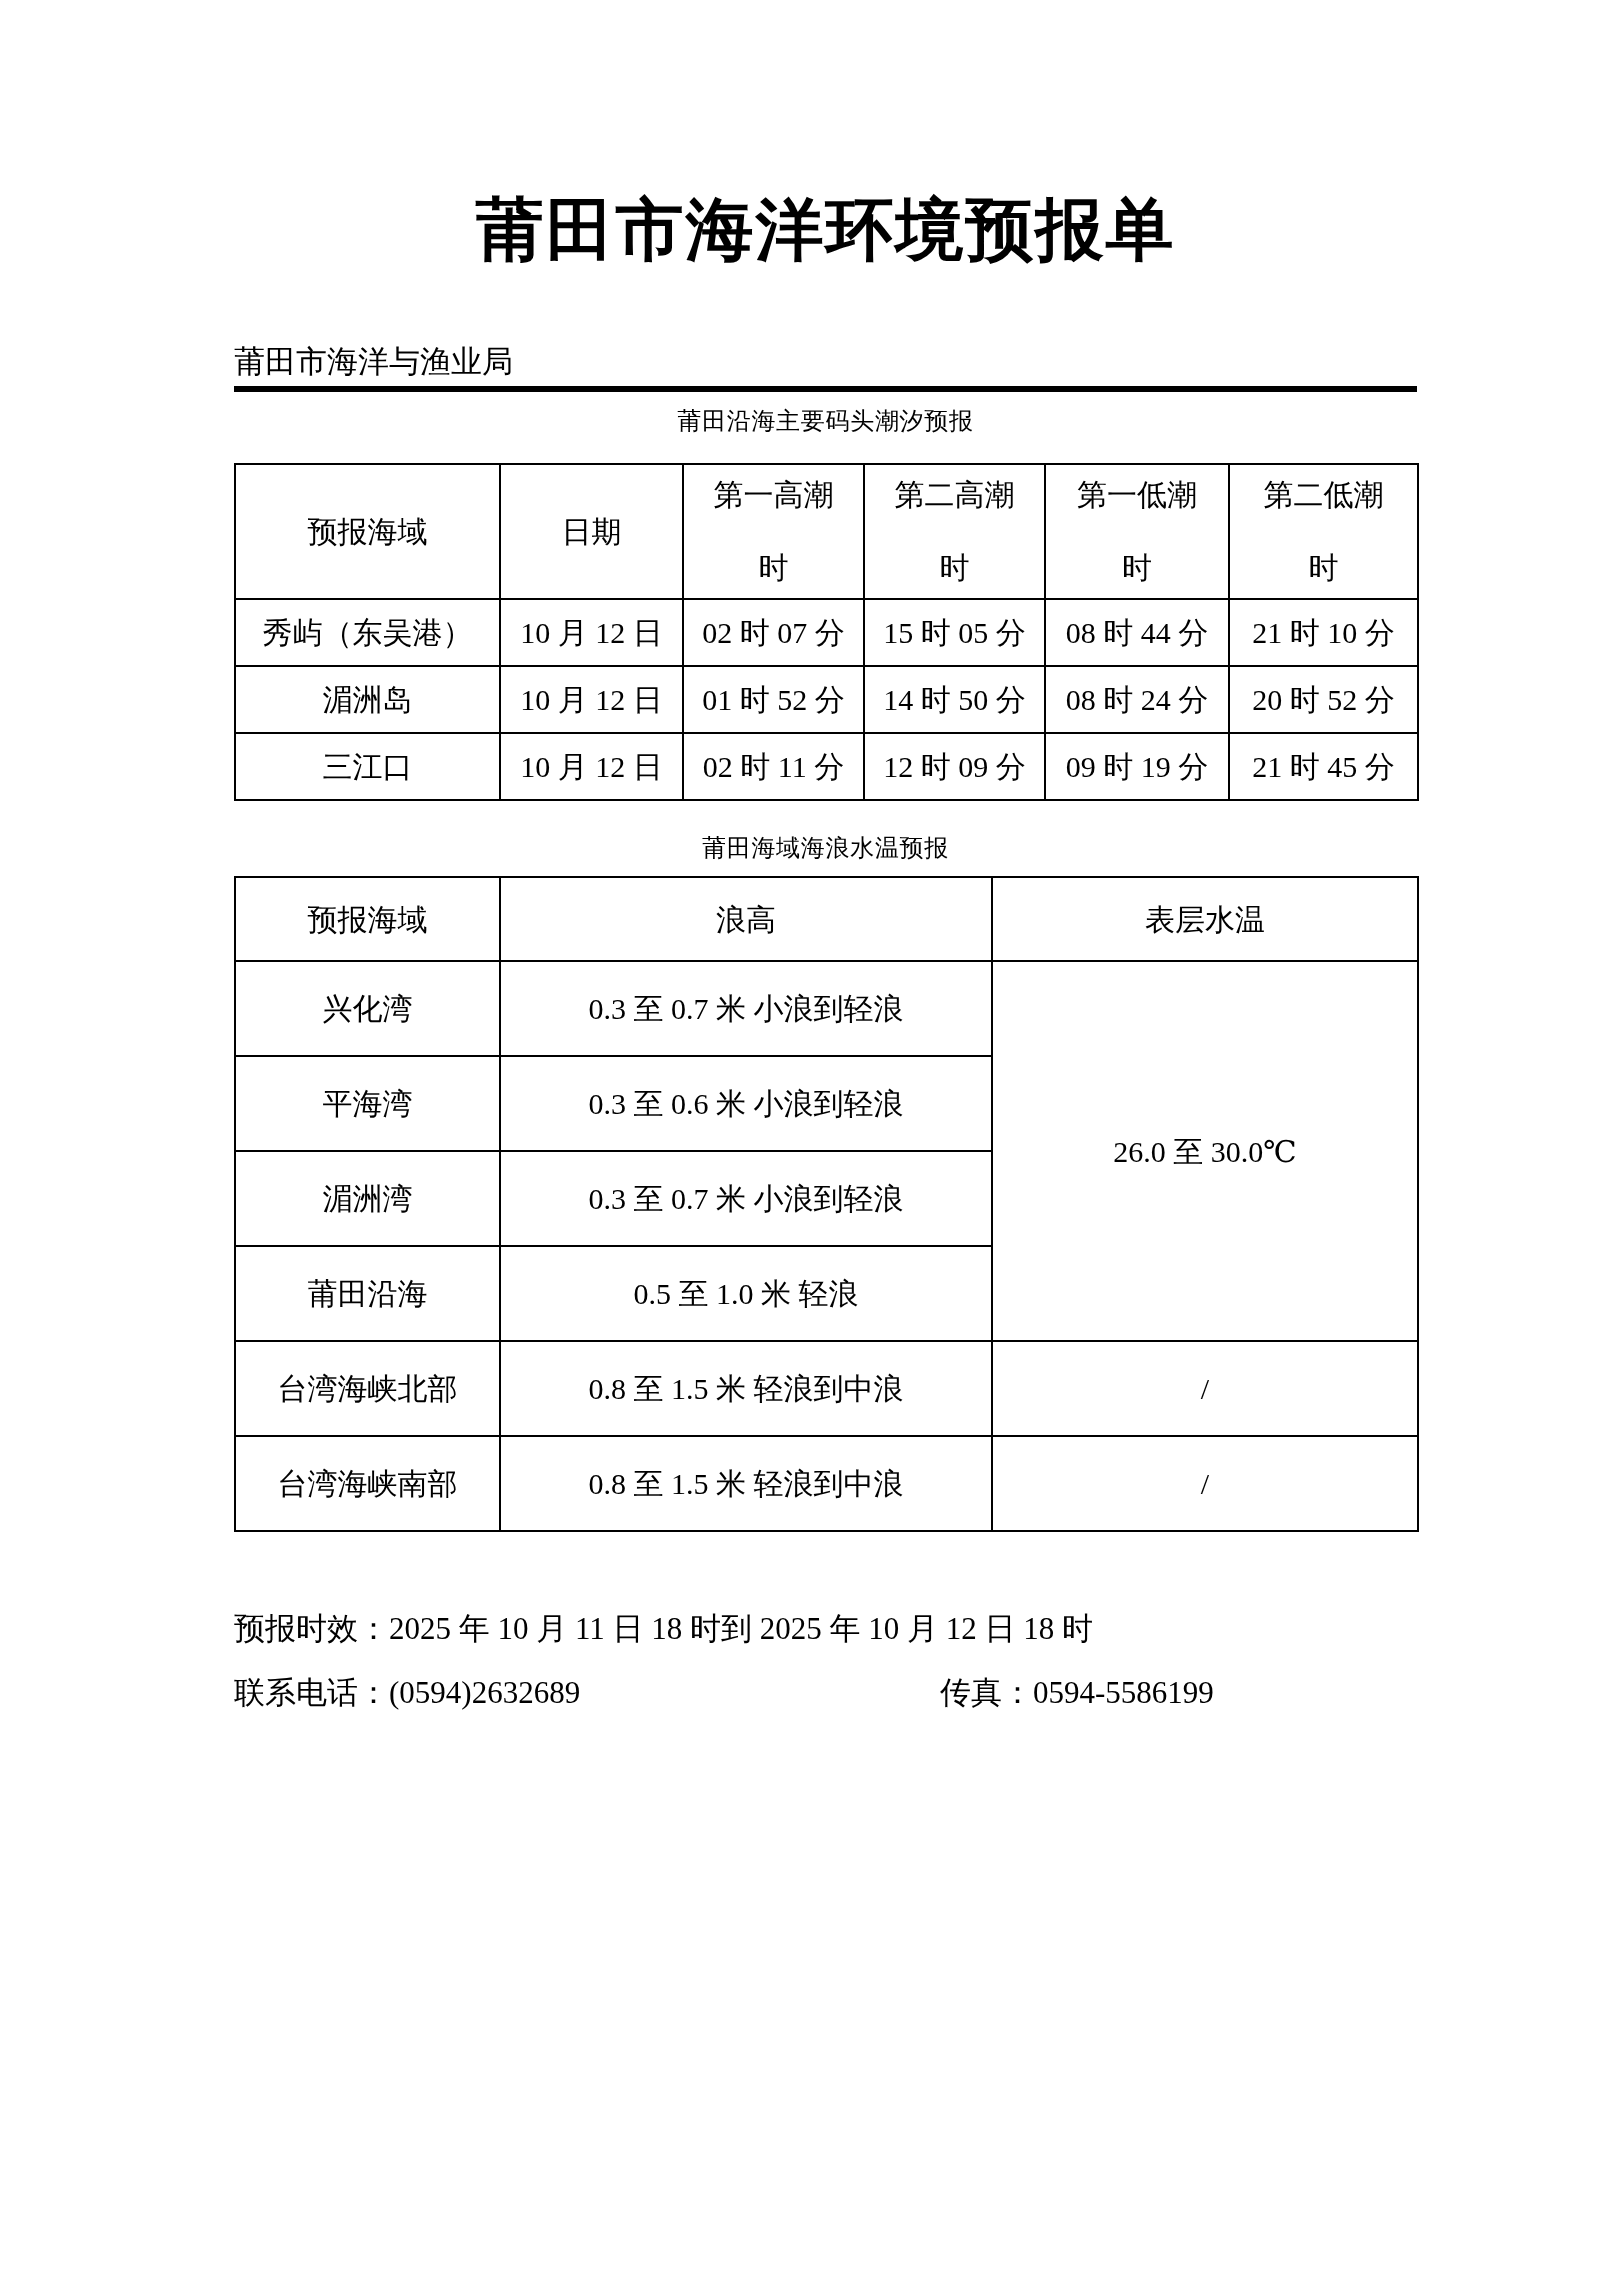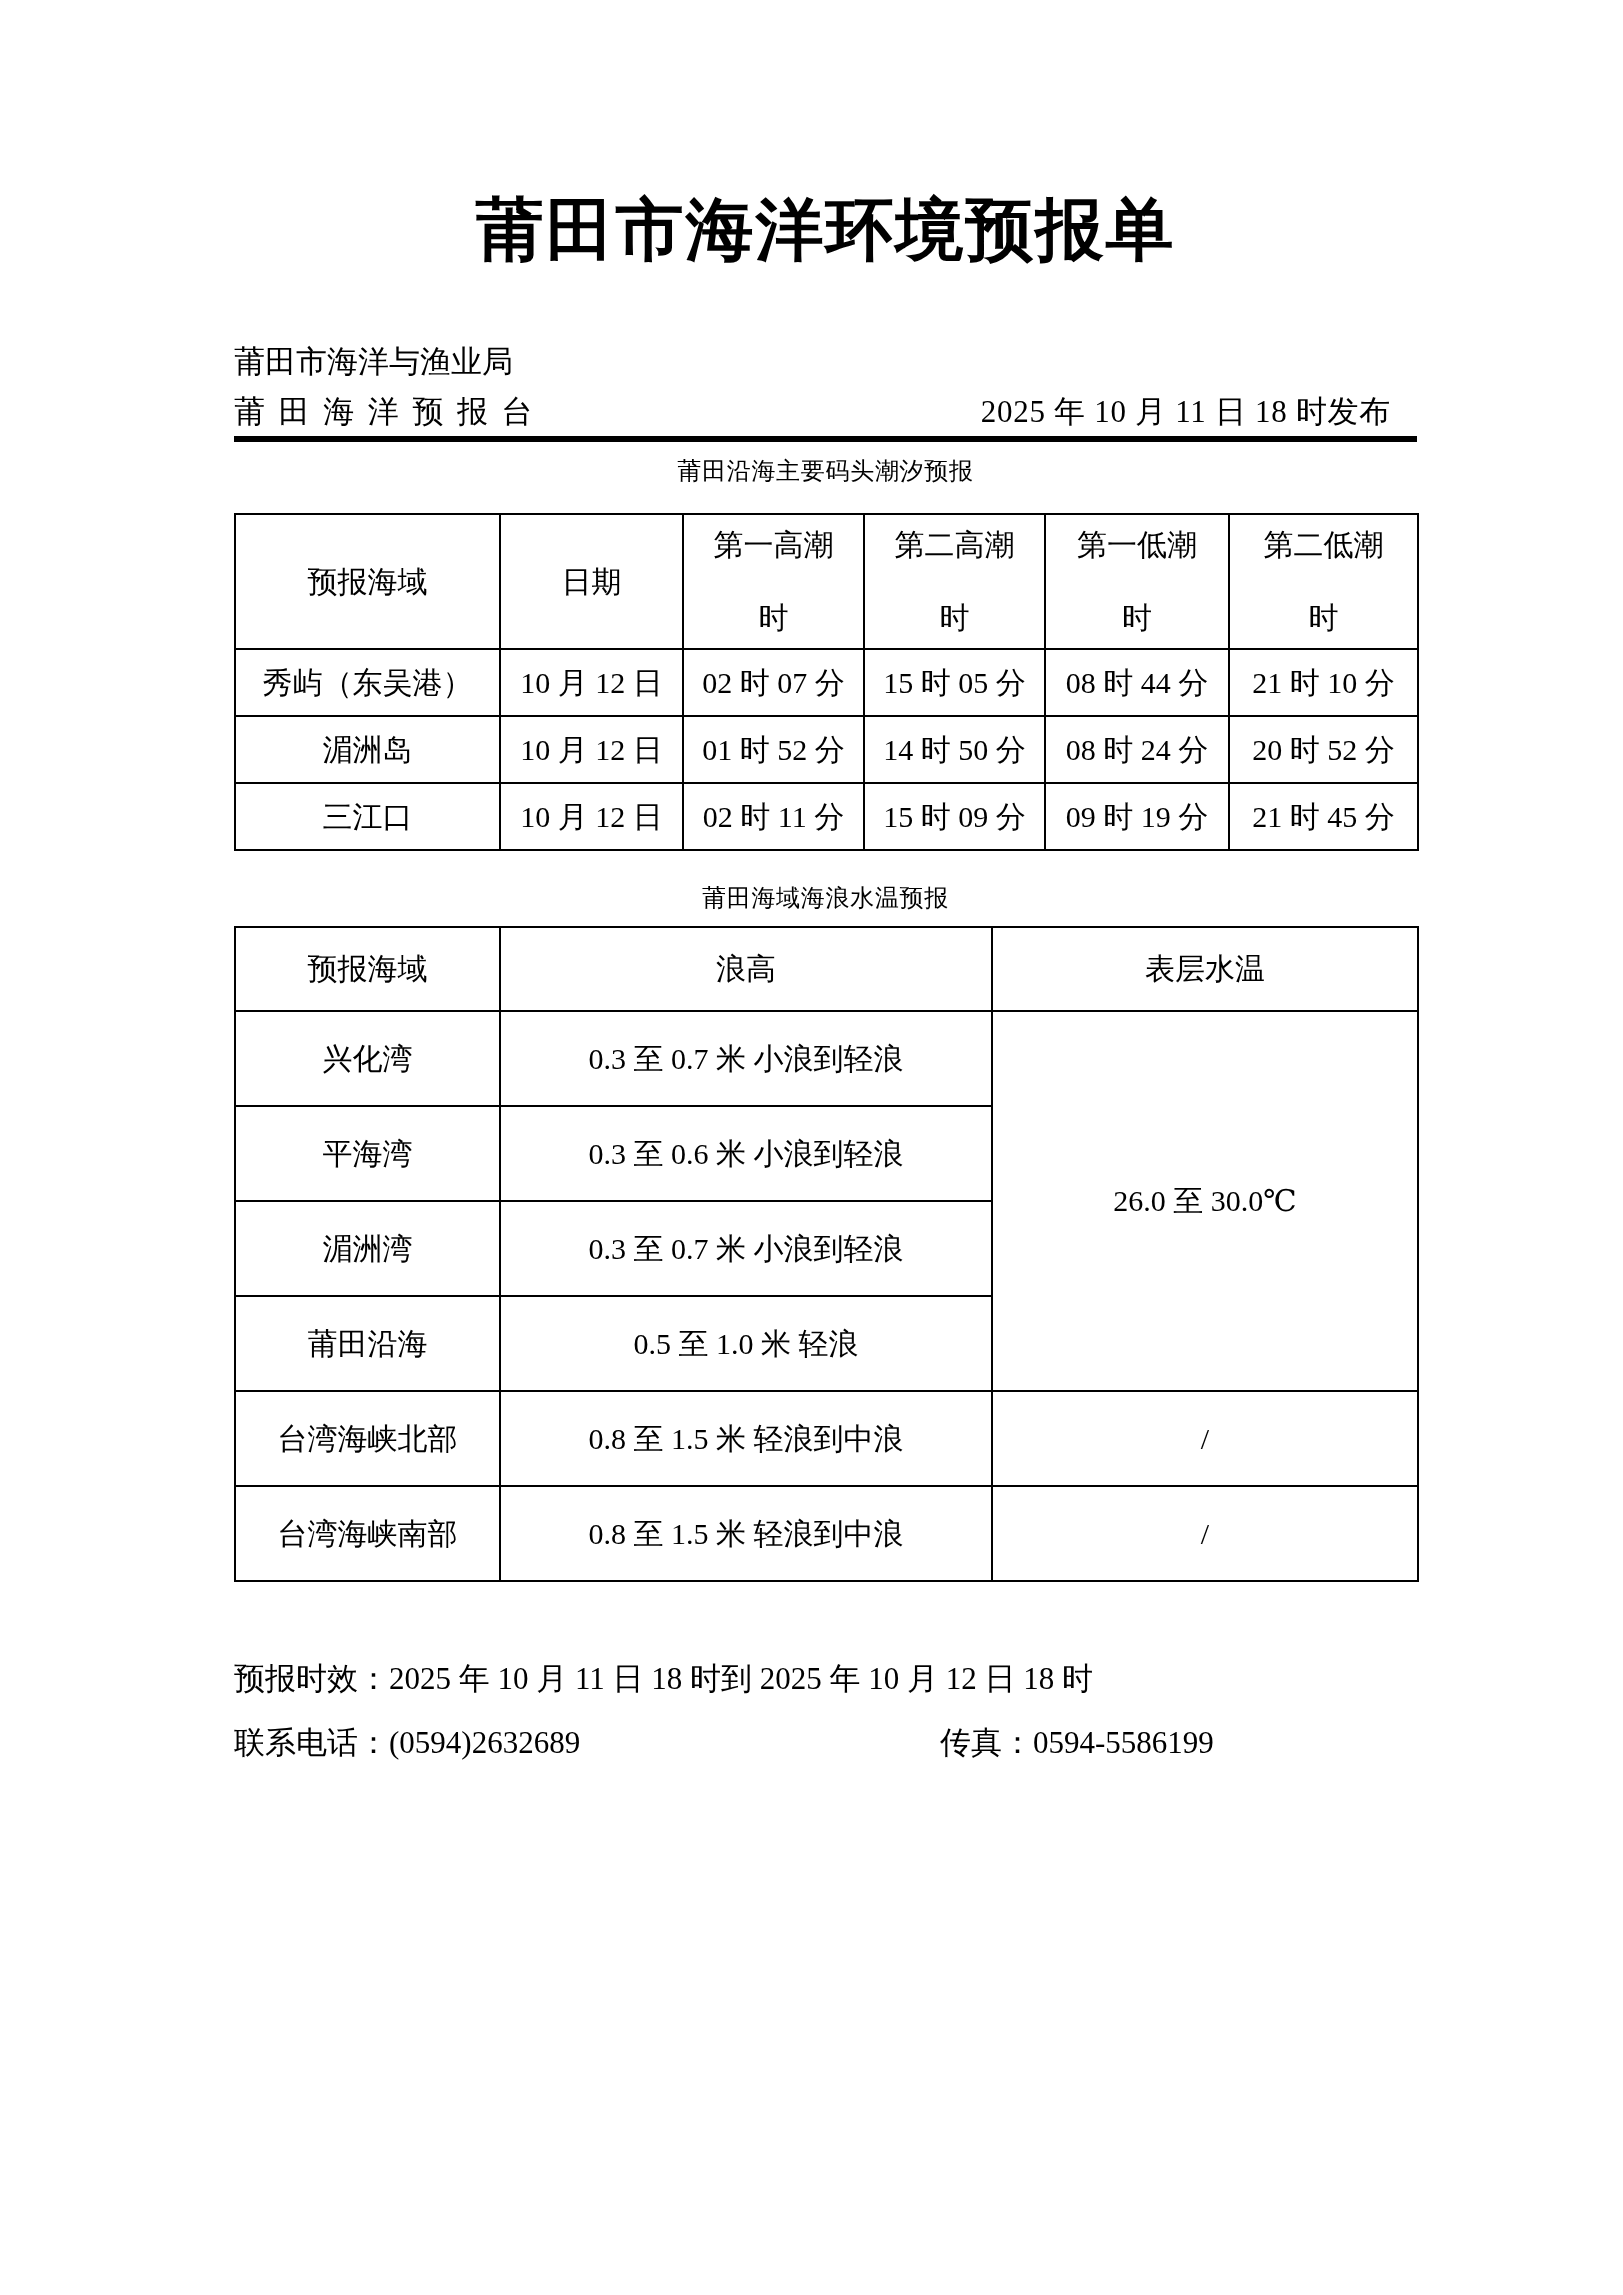--- a/index.html
+++ b/index.html
@@ -102,24 +102,20 @@
 </style>
 </head>
 <body>
 
 <div class="content">
 
   <div class="doc-title">莆田市海洋环境预报单</div>
 
   <div class="org-block">
     <div class="org-line1">莆田市海洋与渔业局</div>
-    <div class="org-line2-row">
-      <span class="org-line2">莆田海洋预报台</span>
-      <span class="issue-datetime">2025 年 10 月 11 日  18 时发布</span>
-    </div>
     <div class="header-rule"></div>
   </div>
 
   <div class="section-heading heading-tide">莆田沿海主要码头潮汐预报</div>
 
   <table class="t1">
     <colgroup>
       <col style="width:265px">
         <col style="width:183px">
         <col style="width:181px">
@@ -169,21 +165,21 @@
         <td>10 月 12 日</td>
         <td>01 时 52 分</td>
         <td>14 时 50 分</td>
         <td>08 时 24 分</td>
         <td>20 时 52 分</td>
       </tr>
       <tr class="data-row">
         <td>三江口</td>
         <td>10 月 12 日</td>
         <td>02 时 11 分</td>
-        <td>15 时 09 分</td>
+        <td>12 时 09 分</td>
         <td>09 时 19 分</td>
         <td>21 时 45 分</td>
       </tr>
     </tbody>
   </table>
 
   <div class="section-heading heading-wave">莆田海域海浪水温预报</div>
 
   <table class="t2">
     <colgroup>

